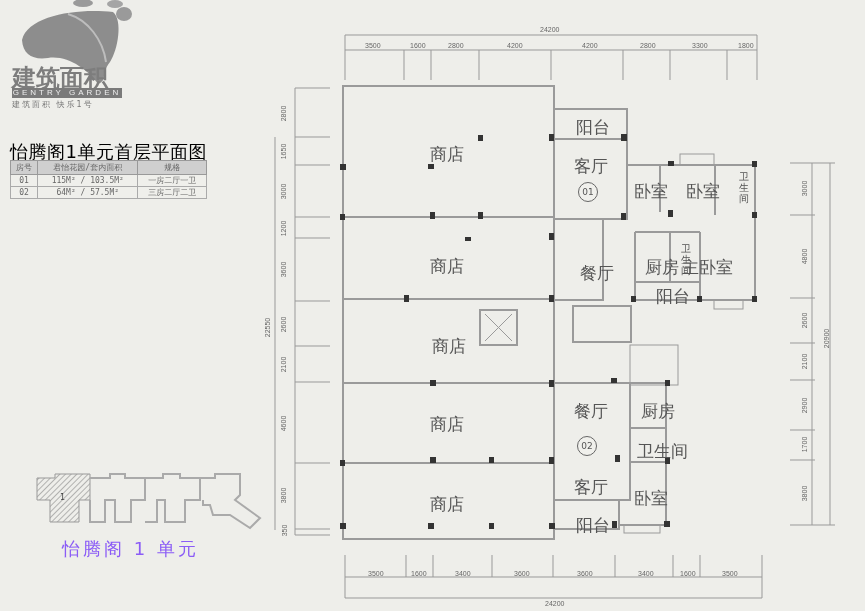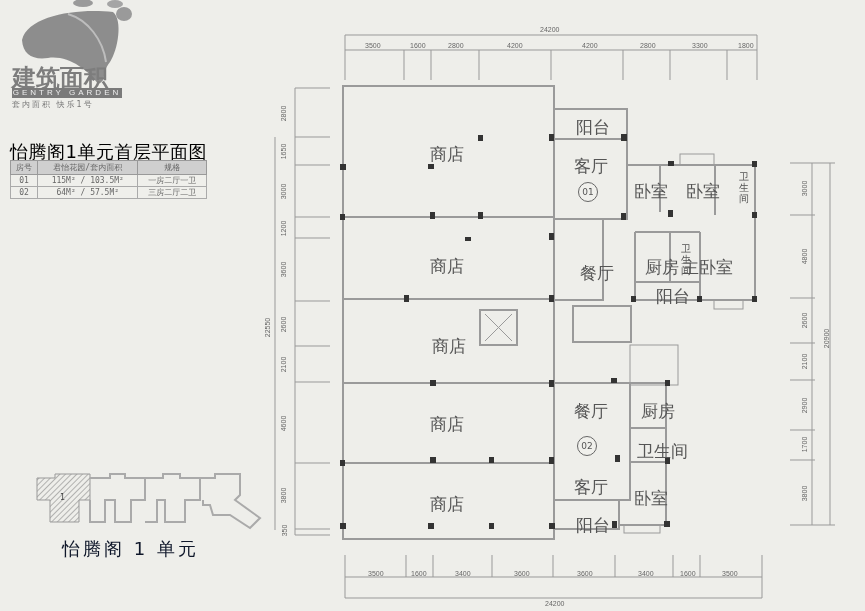--- a/index.html
+++ b/index.html
@@ -13,42 +13,42 @@
   
   .logo { left:8px; top:0; width:140px; height:112px; }
   .logo-cn { left:12px; top:62px; font-size:24px; font-weight:bold; color:#7d7d7d; letter-spacing:0px; }
   .logo-en { left:12px; top:88px; width:110px; height:10px; background:#7a7a7a; color:#eee; font-size:8px; letter-spacing:3px; line-height:10px; text-align:center; font-family:"Liberation Sans", sans-serif; }
   .logo-sub { left:12px; top:99px; font-size:8px; color:#777; letter-spacing:2px; }
   
   .plan-title { left:10px; top:140px; font-size:18px; color:#000000; letter-spacing:0.5px; }
   table.units { position:absolute; left:10px; top:160px; border-collapse:collapse; font-size:8px; color:#666; width:197px; font-family:"DejaVu Sans Mono", monospace; }
   table.units th { background:#cfcfcf; font-weight:normal; border:1px solid #999; padding:1px 2px; height:9px; }
   table.units td { border:1px solid #aaa; padding:0 2px; height:9px; text-align:center; background:#efefeb; }
-  .caption { left:62px; top:537px; font-size:18px; color:#0f172a; letter-spacing:3px; }
+  .caption { left:62px; top:537px; font-size:18px; color:#8b5cf6; letter-spacing:3px; }
   .dim { font-family:"Liberation Sans", sans-serif; font-size:7px; color:#666; }
   .vdim { transform:rotate(-90deg); transform-origin:center; }
   .room { font-size:17px; color:#555; white-space:nowrap; }
   .room-v { font-size:10px; color:#555; line-height:11px; width:12px; text-align:center; }
   .unit-badge { width:18px; height:18px; border:1px solid #666; border-radius:50%; font-size:9px; line-height:18px; text-align:center; color:#555; background:#f0f0ec; }
 </style>
 </head>
 <body>
 
 <div class="abs logo">
   <svg width="140" height="112">
     <path d="M14 40 C20 15, 70 8, 105 12 C115 20, 110 50, 102 62 C92 75, 100 80, 90 84 C80 70, 60 55, 40 58 C25 60, 15 55, 14 40 Z" fill="#8d8d8d"></path>
     <path d="M60 14 C80 20, 95 40, 98 62" stroke="#bdbdbd" stroke-width="2" fill="none"></path>
     <ellipse cx="75" cy="3" rx="10" ry="4" fill="#9a9a9a"></ellipse>
     <ellipse cx="107" cy="4" rx="8" ry="4" fill="#a5a5a5"></ellipse>
     <ellipse cx="116" cy="14" rx="8" ry="7" fill="#9a9a9a"></ellipse>
   </svg>
 </div>
 <div class="abs logo-cn">建筑面积</div>
 <div class="abs logo-en">GENTRY GARDEN</div>
-<div class="abs logo-sub">套内面积 快乐1号</div>
+<div class="abs logo-sub">建筑面积 快乐1号</div>
 
 <div class="abs plan-title">怡腾阁1单元首层平面图</div>
 <table class="units">
   <tbody>
       <tr>
     <th>房号</th>
     <th>君怡花园/套内面积</th>
     <th>规格</th>
   </tr>
   <tr>

